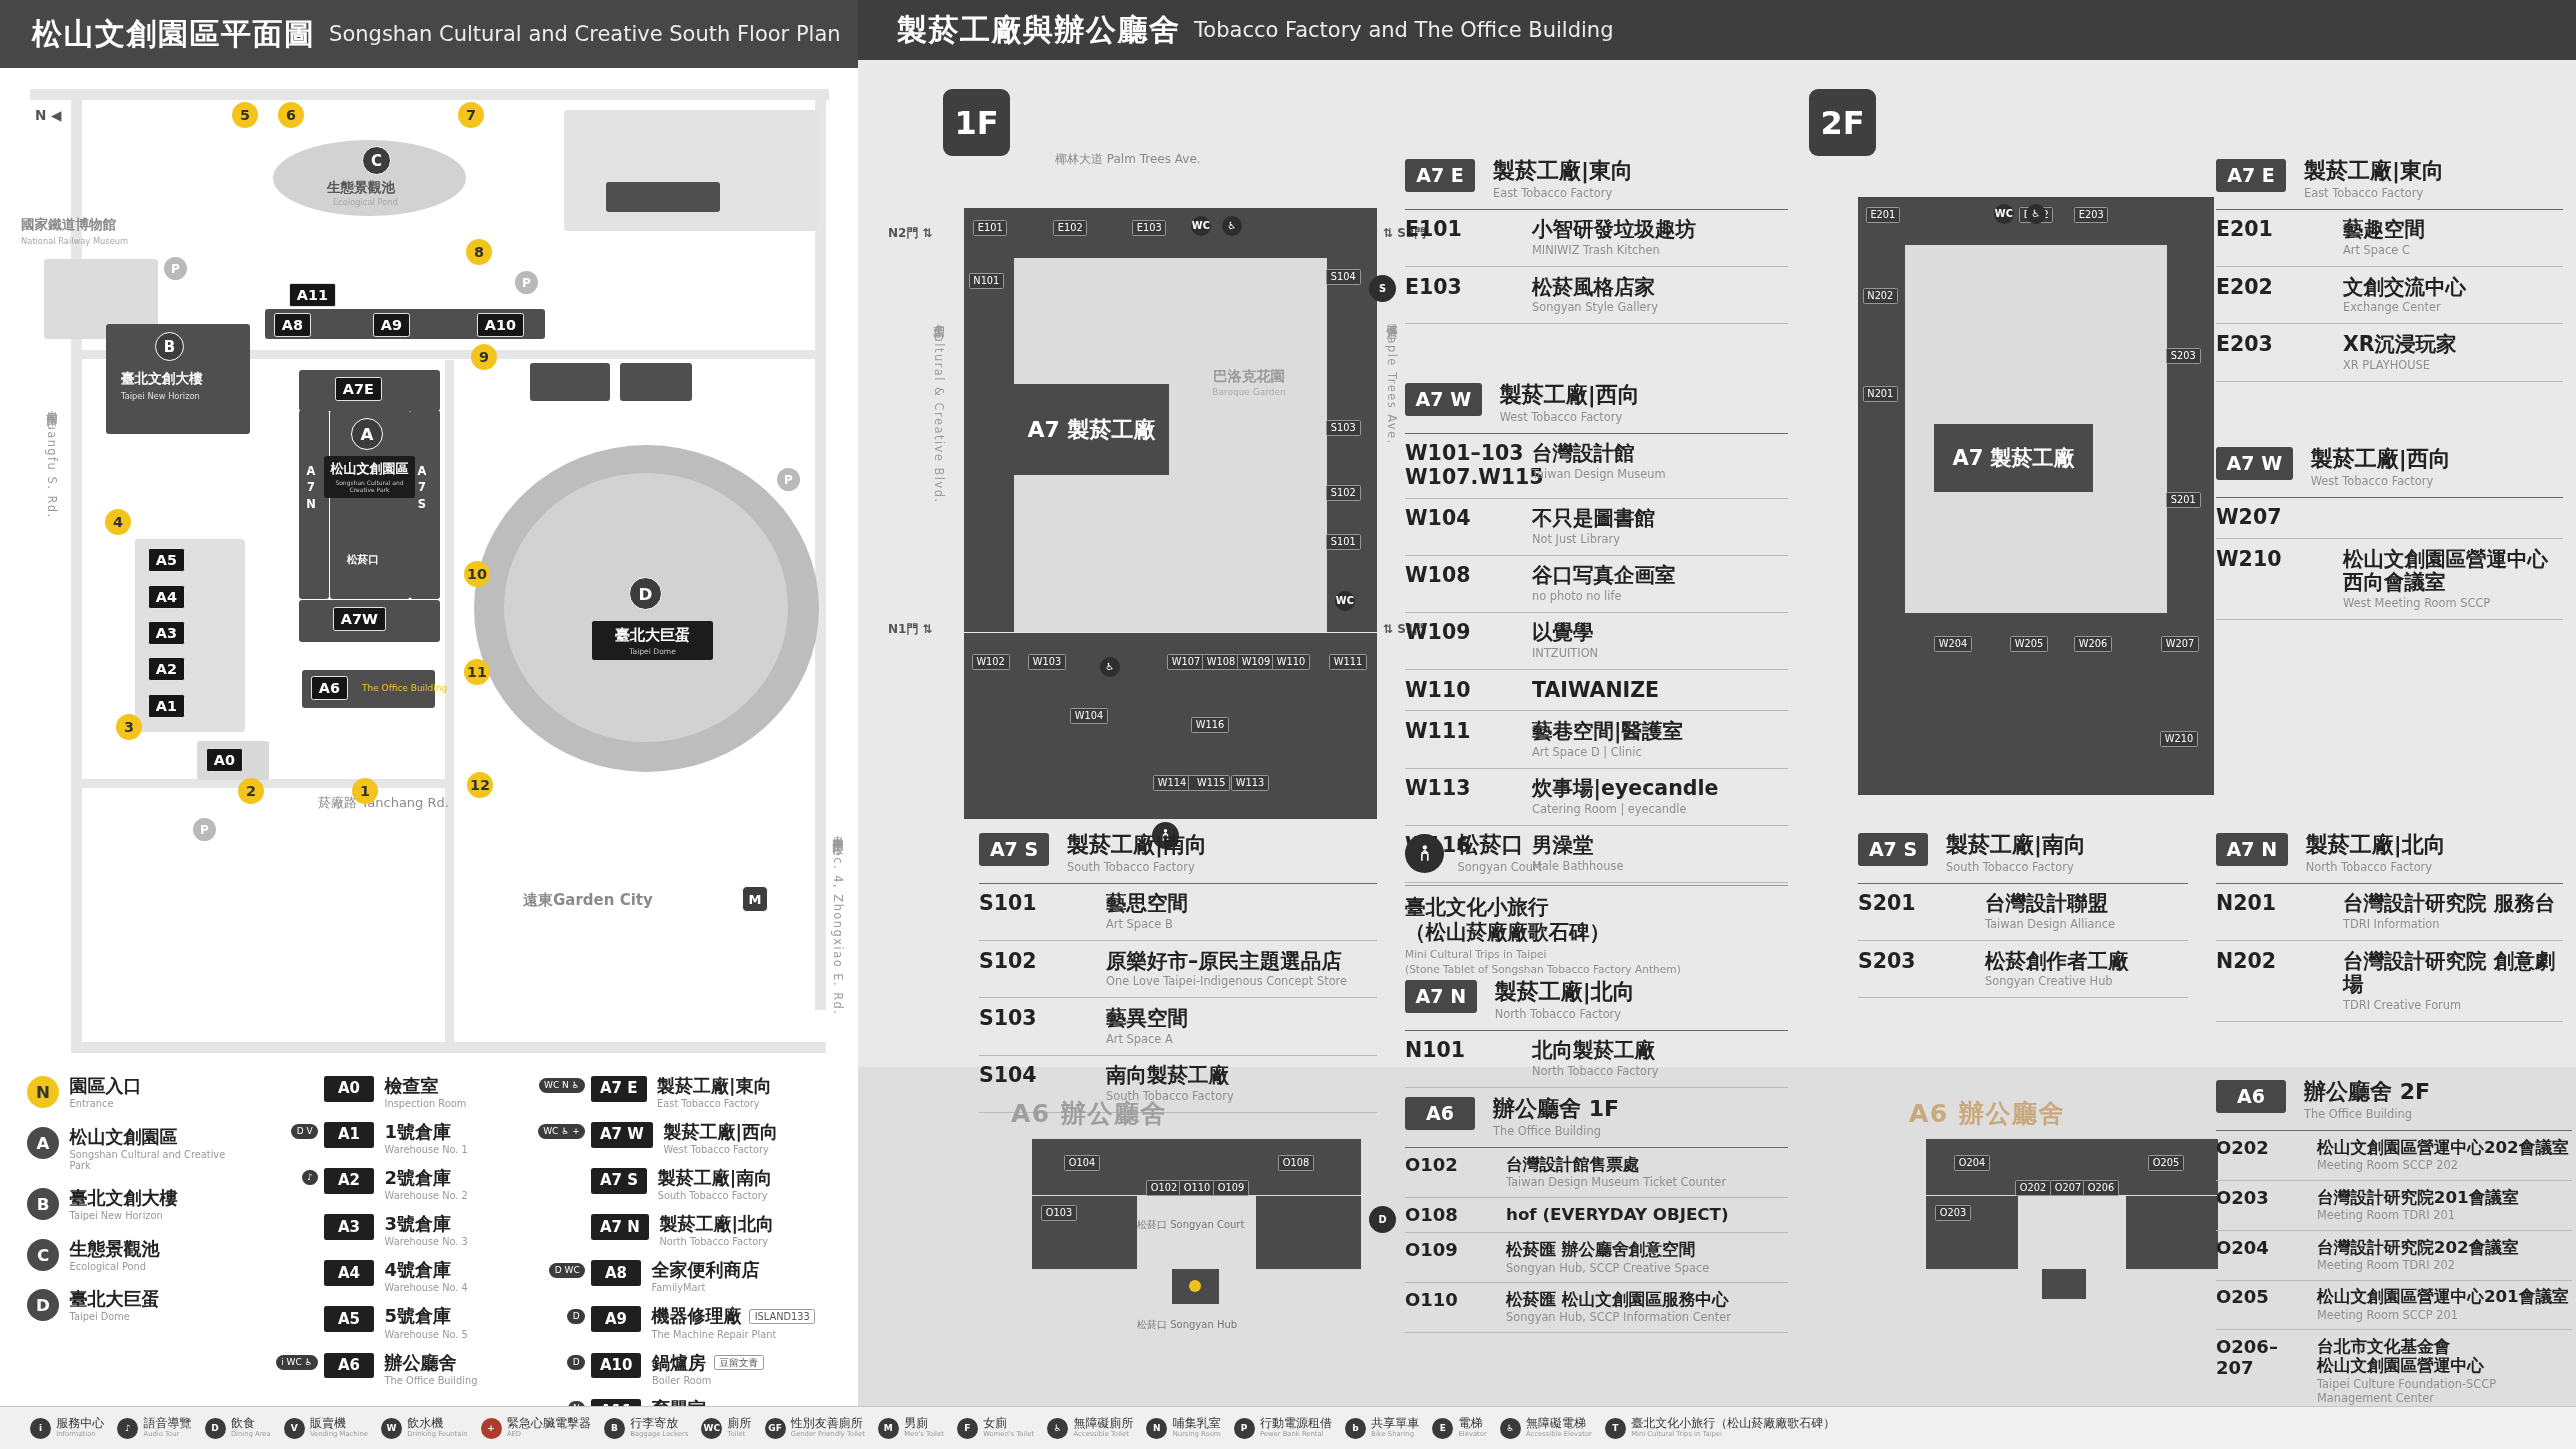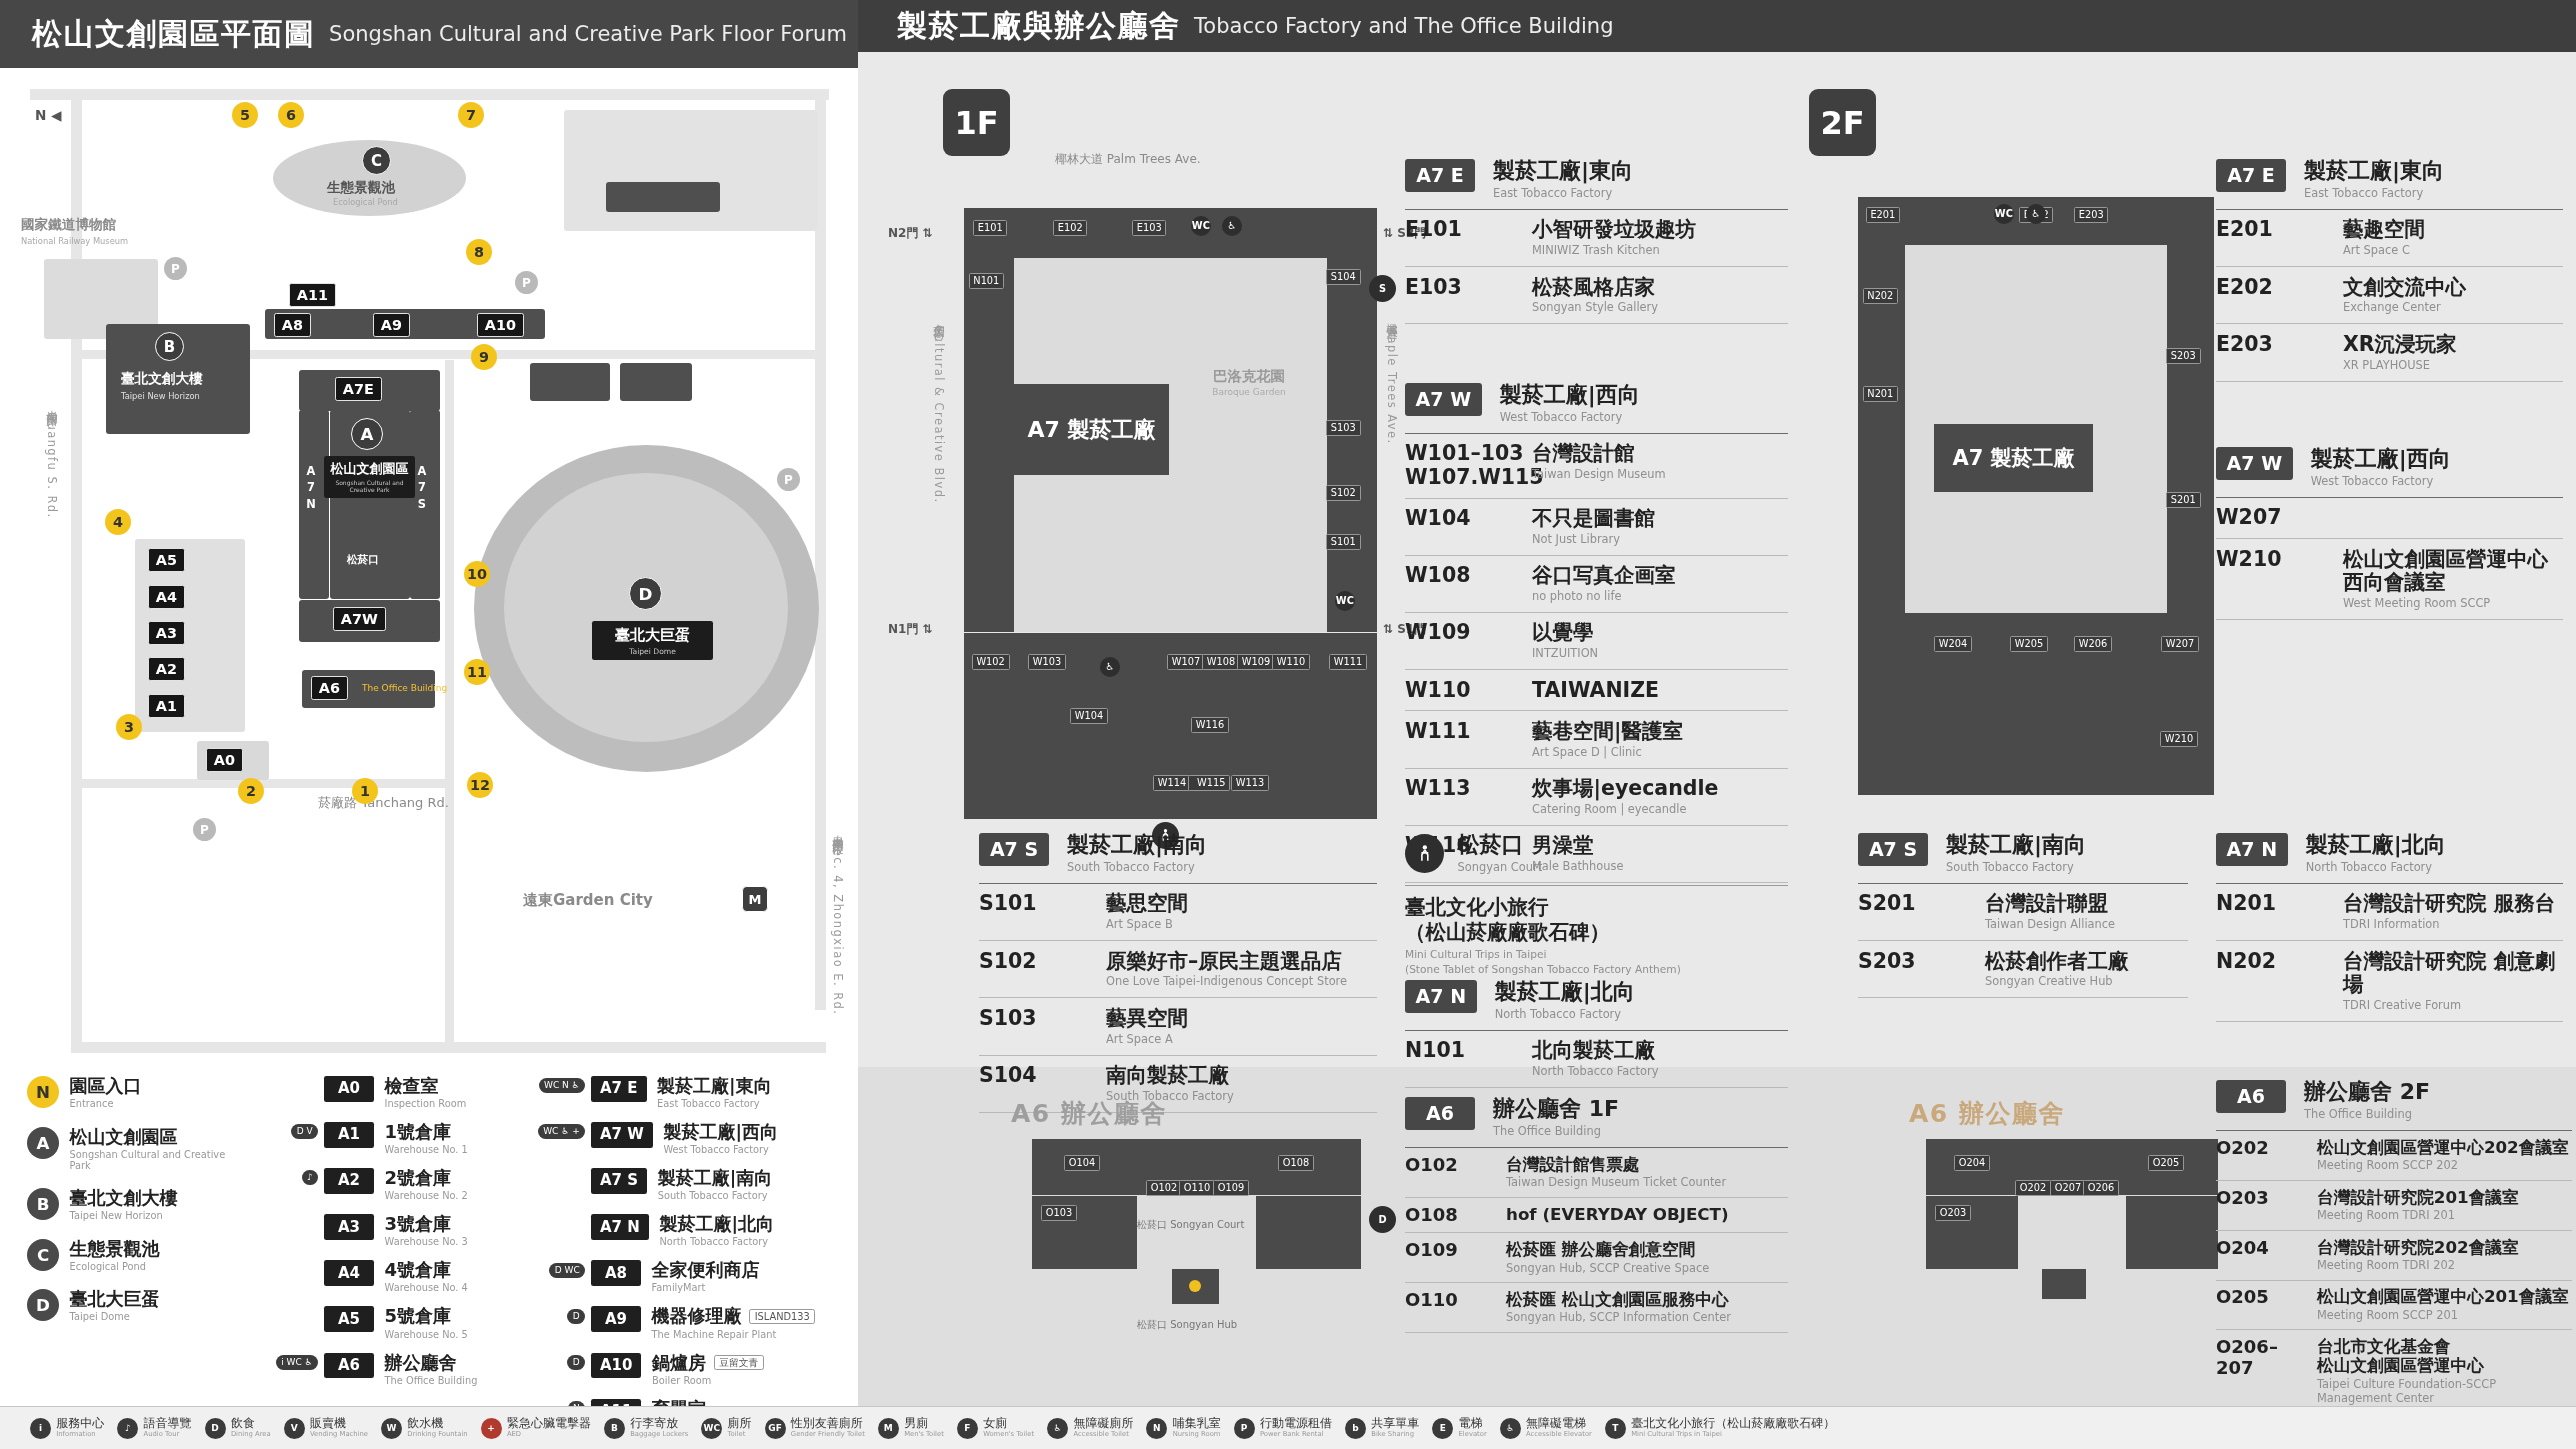--- a/index.html
+++ b/index.html
@@ -3,21 +3,21 @@
 <meta charset="utf-8">
 <style>
   *{margin:0;padding:0;box-sizing:border-box}
   html,body{background:#fff}
   body{font-family:"DejaVu Sans","Liberation Sans",sans-serif;color:#222}
   .page{position:relative;width:2576px;height:1449px;background:#e9e9e9;overflow:hidden}
 
   
   .hdr{position:absolute;top:0;left:0;width:2576px;height:68px}
   .hdr-left{position:absolute;left:0;top:0;width:858px;height:68px;background:#474747;display:flex;align-items:center;padding-left:32px;gap:13.6px}
-  .hdr-right{position:absolute;left:858px;top:0;width:1718px;height:52px;background:#3e3e3e;display:flex;align-items:center;padding-left:39px;gap:13.6px}
+  .hdr-right{position:absolute;left:858px;top:0;width:1718px;height:60px;background:#3e3e3e;display:flex;align-items:center;padding-left:39px;gap:13.6px}
   .h-zh{color:#fff;font-size:30px;font-weight:700;letter-spacing:1.5px}
   .h-en{color:#ececec;font-size:21px}
 
   
   .left-panel{position:absolute;left:0;top:68px;width:858px;height:1338px;background:#fff}
   .band{position:absolute;left:858px;top:1067px;width:1718px;height:339px;background:#dedede}
 
   
   #park-map{position:absolute;left:0;top:0;width:858px;height:1008px;overflow:hidden}
   .road{position:absolute;background:#e6e6e6}
@@ -92,21 +92,21 @@
   .ft-en{font-size:6.8px;color:#999;line-height:1.05;margin-top:1.5px}
 </style>
 </head>
 <body>
 
 <div class="page">
 
   <div class="hdr">
     <div class="hdr-left">
       <span class="h-zh">松山文創園區平面圖</span>
-      <span class="h-en">Songshan Cultural and Creative Park Floor Forum</span>
+      <span class="h-en">Songshan Cultural and Creative South Floor Plan</span>
     </div>
     <div class="hdr-right">
       <span class="h-zh">製菸工廠與辦公廳舍</span>
       <span class="h-en">Tobacco Factory and The Office Building</span>
     </div>
   </div>
 
   <div class="left-panel">
     <div id="park-map">
 

